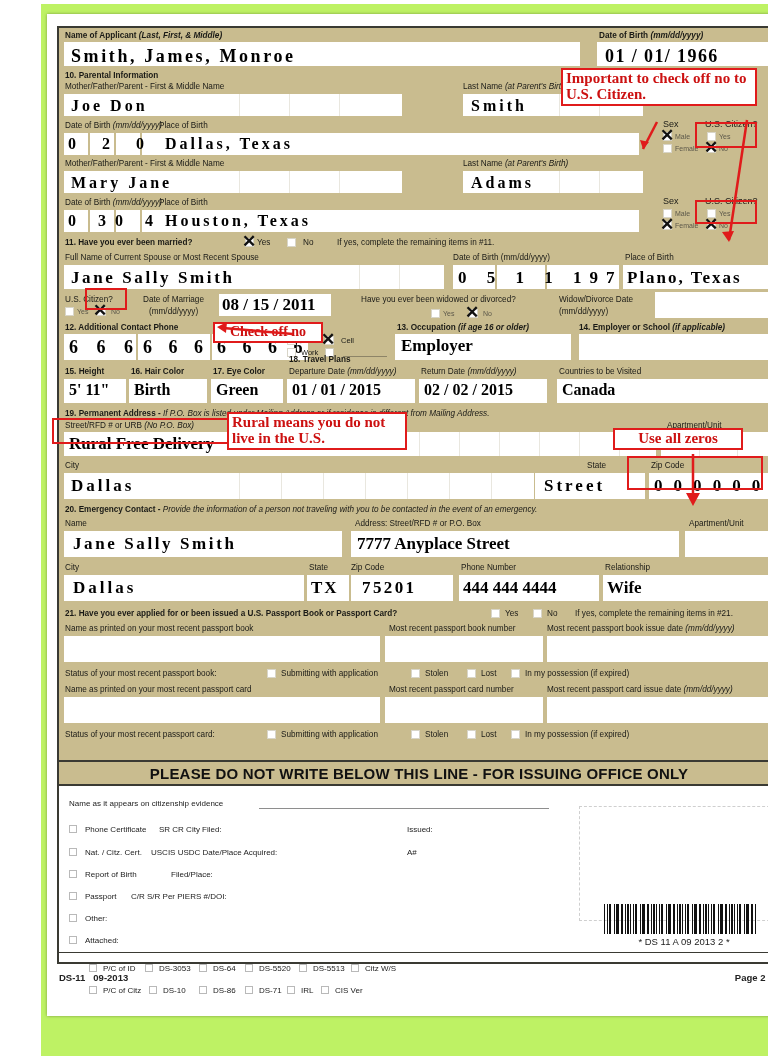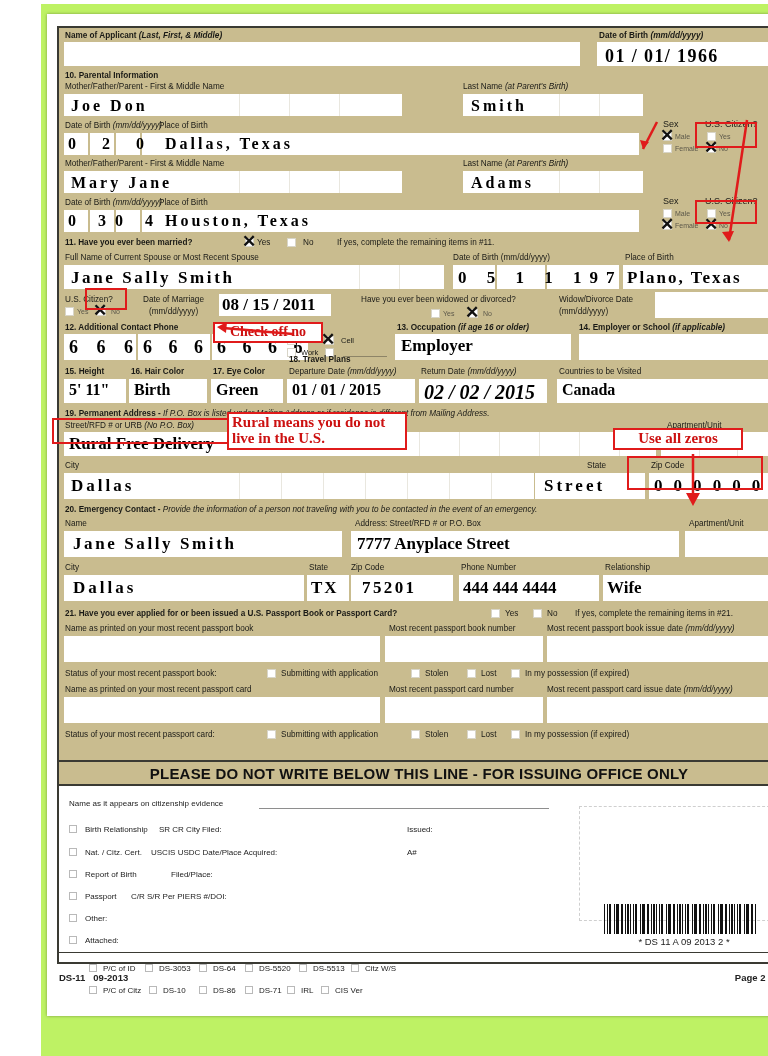--- a/index.html
+++ b/index.html
@@ -98,20 +98,21 @@
 </head>
 <body>
 
 <div id="scan">
 <div id="page">
 
   <div id="formbox">
 
     <div class="lbl b" style="left:6px;top:4px;"><span>Name of Applicant</span> <span class="ital">(Last, First, &amp; Middle)</span></div>
     <div class="fld" style="left:5px;top:14px;width:516px;height:24px;"></div>
+    <div class="val" style="left:12px;top:19px;font-size:18px;letter-spacing:2.6px;">Smith, James, Monroe</div>
 
     <div class="lbl b" style="left:540px;top:4px;"><span>Date of Birth</span> <span class="ital">(mm/dd/yyyy)</span></div>
     <div class="fld" style="left:538px;top:14px;width:178px;height:24px;"></div>
     <div class="val" style="left:546px;top:19px;font-size:18px;letter-spacing:1.4px;">01 / 01/ 1966</div>
 
     <div class="lbl b" style="left:6px;top:44px;">10. Parental Information</div>
     <div class="lbl" style="left:6px;top:55px;">Mother/Father/Parent - First &amp; Middle Name</div>
     <div class="lbl" style="left:404px;top:55px;"><span>Last Name</span> <span class="ital">(at Parent's Birth)</span></div>
 
     <div class="fld" style="left:5px;top:66px;width:338px;height:22px;"></div>
@@ -269,21 +270,21 @@
 
     <div class="fld" style="left:5px;top:351px;width:62px;height:24px;"></div>
     <div class="val" style="left:10px;top:354px;font-size:16px;">5' 11"</div>
     <div class="fld" style="left:70px;top:351px;width:78px;height:24px;"></div>
     <div class="val" style="left:75px;top:354px;font-size:16px;">Birth</div>
     <div class="fld" style="left:152px;top:351px;width:72px;height:24px;"></div>
     <div class="val" style="left:157px;top:354px;font-size:16px;">Green</div>
     <div class="fld" style="left:228px;top:351px;width:128px;height:24px;"></div>
     <div class="val" style="left:233px;top:354px;font-size:16px;">01 / 01 / 2015</div>
     <div class="fld" style="left:360px;top:351px;width:128px;height:24px;"></div>
-    <div class="val" style="left:365px;top:354px;font-size:20px;font-style:italic;">02 / 02  / 2015</div>
+    <div class="val" style="left:365px;top:354px;font-size:16px;">02 / 02  / 2015</div>
     <div class="fld" style="left:498px;top:351px;width:218px;height:24px;"></div>
     <div class="val" style="left:503px;top:354px;font-size:16px;">Canada</div>
 
     <div class="lbl b" style="left:6px;top:382px;"><span>19. Permanent Address -</span> <span class="ital" style="font-weight:normal">If P.O. Box is listed under Mailing Address or if residence is different from Mailing Address.</span></div>
     <div class="lbl" style="left:6px;top:394px;"><span>Street/RFD # or URB</span> <span class="ital b">(No P.O. Box)</span></div>
     <div class="lbl" style="left:608px;top:394px;">Apartment/Unit</div>
     <div class="fld" style="left:5px;top:404px;width:592px;height:24px;"></div>
     <div class="tick" style="left:360px;top:404px;height:24px;"></div>
         <div class="tick" style="left:400px;top:404px;height:24px;"></div>
         <div class="tick" style="left:440px;top:404px;height:24px;"></div>
@@ -384,21 +385,21 @@
 
   <div id="banner">
     <span>PLEASE DO NOT WRITE BELOW THIS LINE - FOR ISSUING OFFICE ONLY</span>
   </div>
 
   <div id="lower">
     <div class="llbl" style="left:10px;top:14px;">Name as it appears on citizenship evidence</div>
     <div style="position:absolute;left:200px;top:22px;width:290px;height:1px;background:#8e8e8e;"></div>
 
     <div class="lcb" style="left:10px;top:39px;"></div>
-    <div class="llbl" style="left:26px;top:40px;">Birth Relationship</div>
+    <div class="llbl" style="left:26px;top:40px;">Phone Certificate</div>
     <div class="llbl" style="left:100px;top:40px;">SR      CR      City      Filed:</div>
     <div class="llbl" style="left:348px;top:40px;">Issued:</div>
 
     <div class="lcb" style="left:10px;top:62px;"></div>
     <div class="llbl" style="left:26px;top:63px;">Nat. / Citz. Cert.</div>
     <div class="llbl" style="left:92px;top:63px;">USCIS   USDC   Date/Place Acquired:</div>
     <div class="llbl" style="left:348px;top:63px;">A#</div>
 
     <div class="lcb" style="left:10px;top:84px;"></div>
     <div class="llbl" style="left:26px;top:85px;">Report of Birth</div>
@@ -502,20 +503,21 @@
     <line x1="610" y1="108" x2="596" y2="135" stroke="#e01b1b" stroke-width="2.5"></line>
     <polygon points="596,135 593,126 602,128" fill="#e01b1b"></polygon>
     <line x1="700" y1="106" x2="682" y2="226" stroke="#e01b1b" stroke-width="2.5"></line>
     <polygon points="682,228 675,218 687,217" fill="#e01b1b"></polygon>
     <line x1="246" y1="320" x2="176" y2="314" stroke="#e01b1b" stroke-width="2.5"></line>
     <polygon points="170,313 180,308 179,319" fill="#e01b1b"></polygon>
     <line x1="646" y1="440" x2="646" y2="484" stroke="#e01b1b" stroke-width="2.5"></line>
     <polygon points="646,492 639,479 653,479" fill="#e01b1b"></polygon>
   </svg>
 
+  <div class="anno" style="left:514px;top:54px;width:196px;font-size:15px;">Important to check off no to U.S. Citizen.</div>
   <div class="abox" style="left:648px;top:108px;width:62px;height:26px;"></div>
   <div class="abox" style="left:648px;top:186px;width:62px;height:24px;"></div>
 
   <div class="anno" style="left:166px;top:308px;width:110px;font-size:14px;text-align:center;">Check off no</div>
   <div class="abox" style="left:38px;top:274px;width:42px;height:22px;"></div>
 
   <div class="anno" style="left:180px;top:398px;width:180px;font-size:15px;">Rural means you do not live in the U.S.</div>
   <div class="abox" style="left:5px;top:404px;width:178px;height:26px;"></div>
 
   <div class="anno" style="left:566px;top:414px;width:130px;font-size:15px;text-align:center;">Use all zeros</div>

